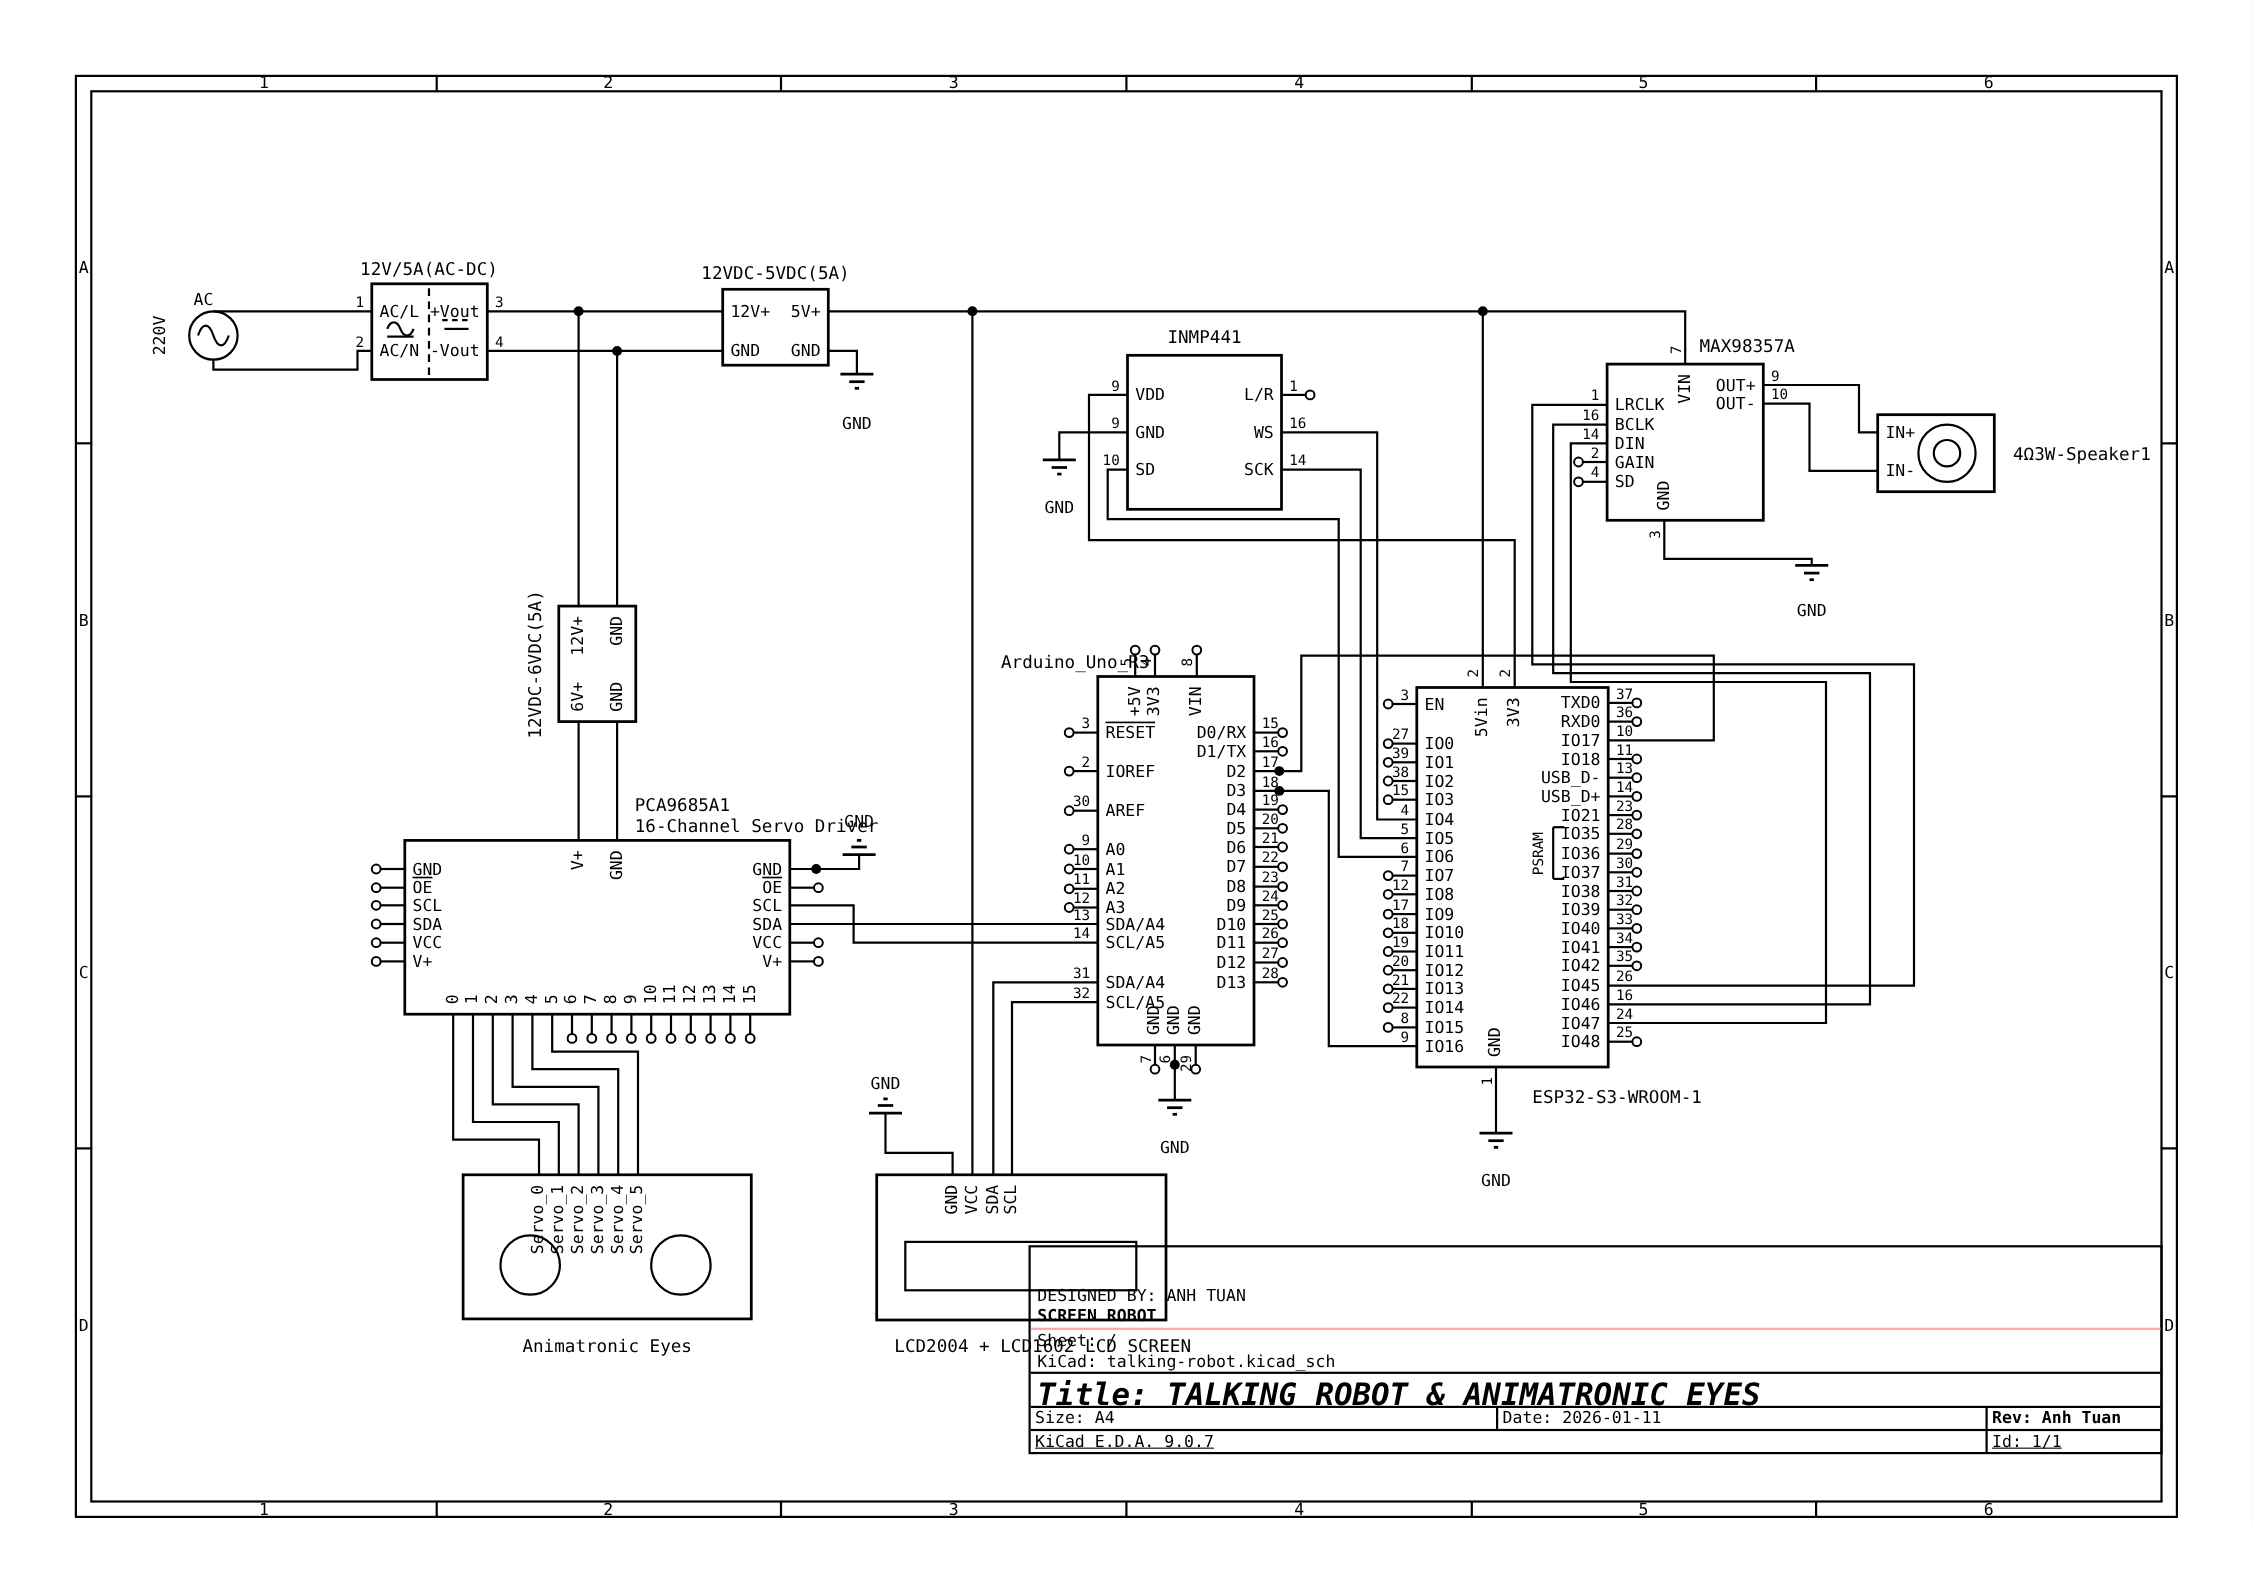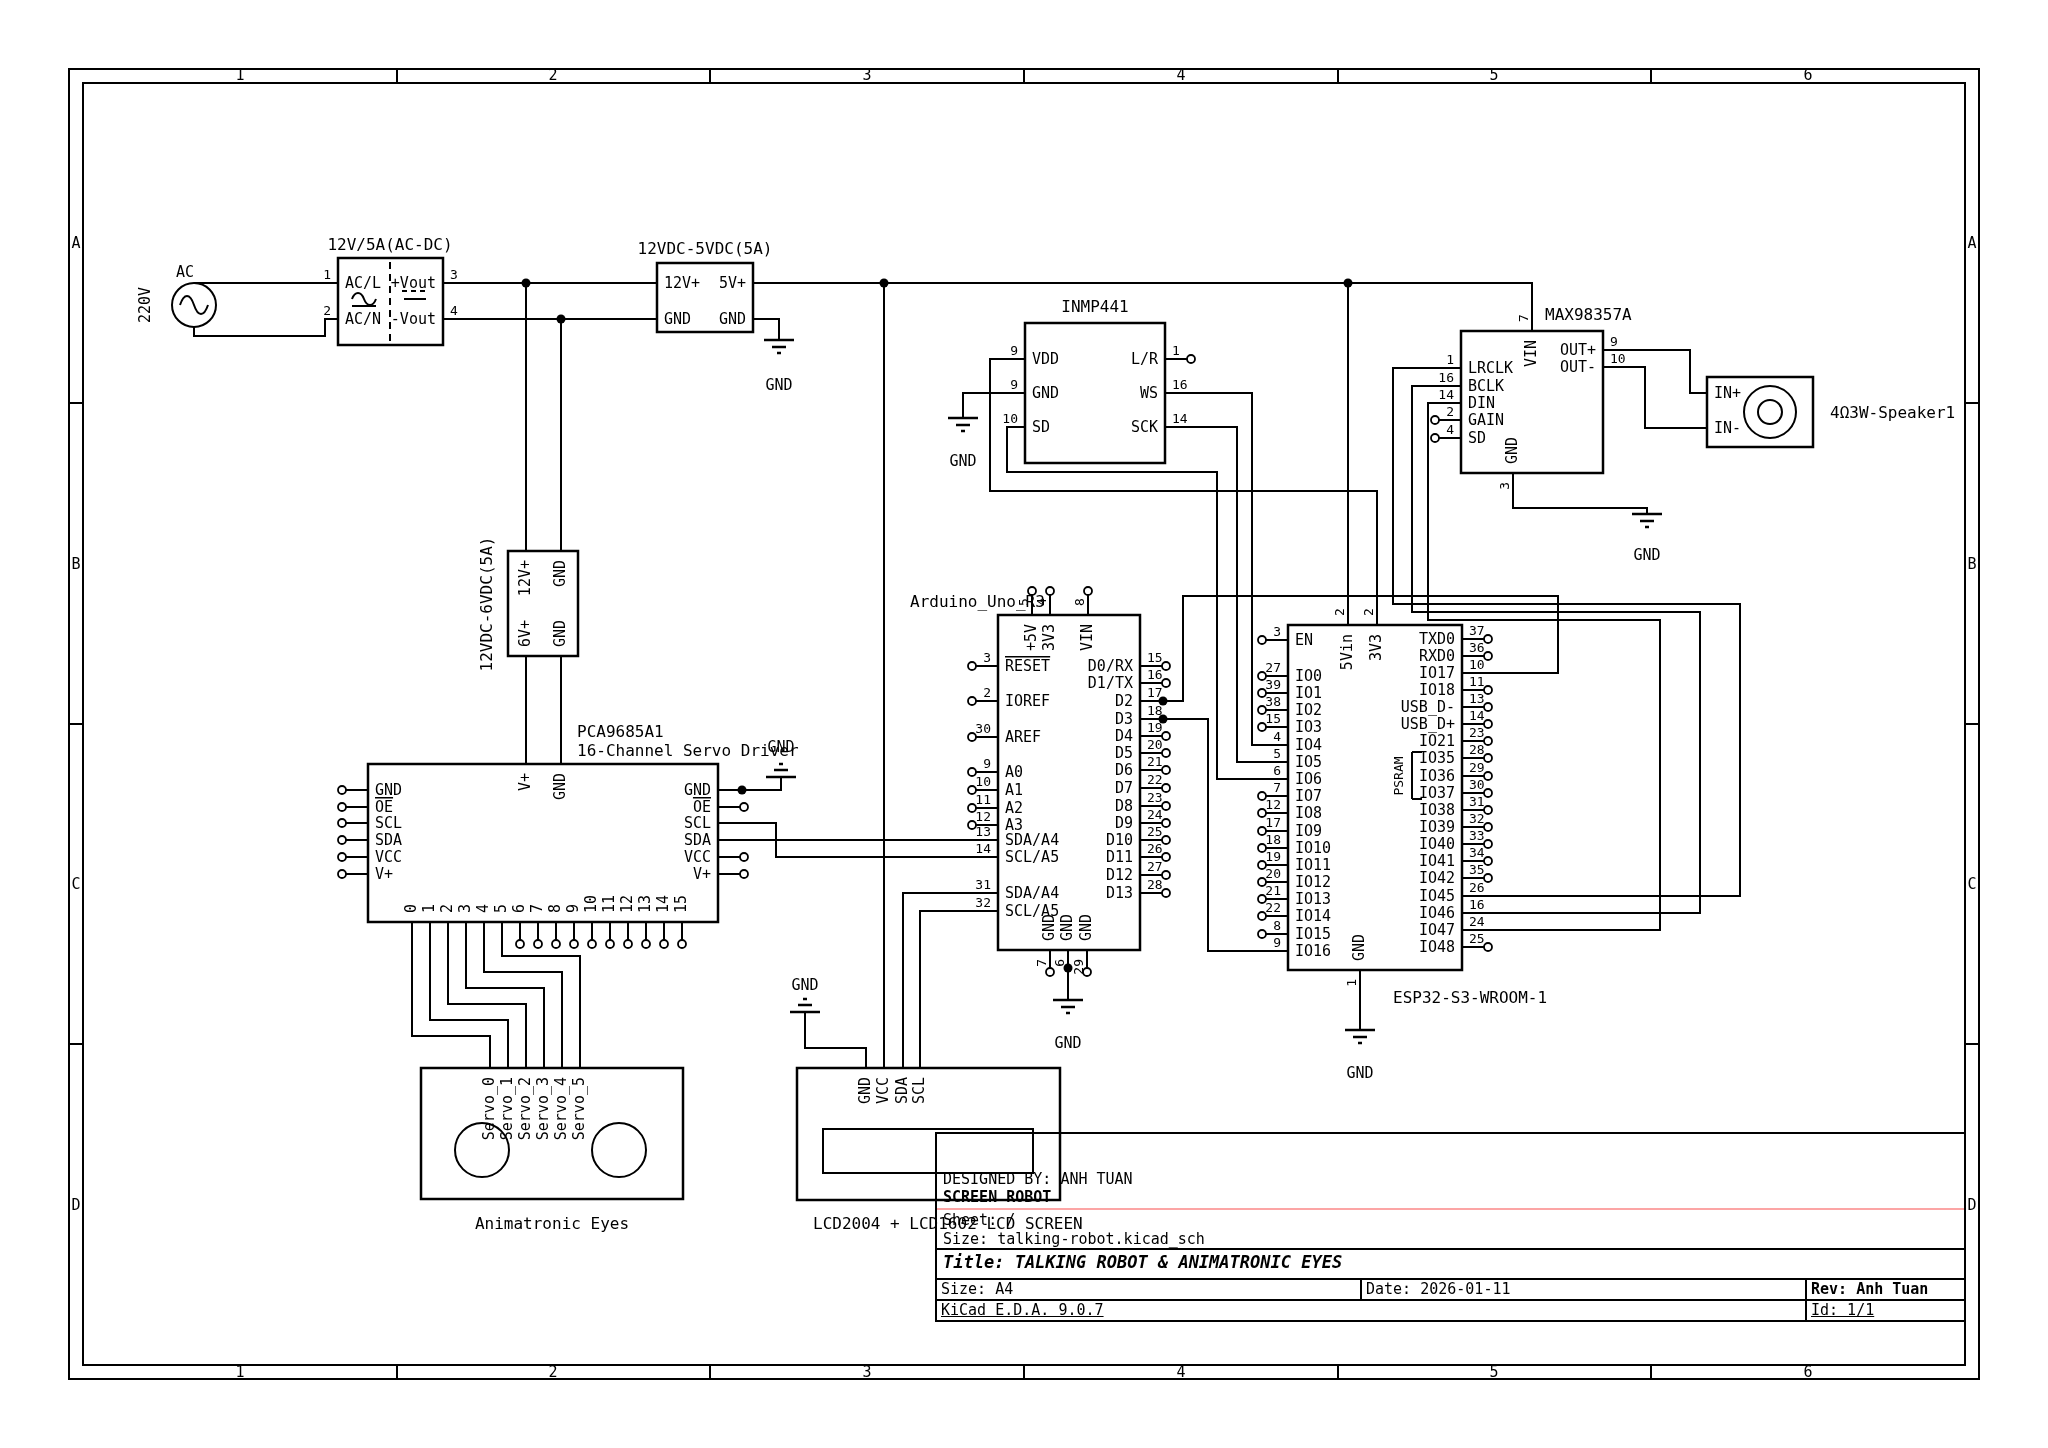--- a/index.html
+++ b/index.html
@@ -5,21 +5,21 @@
   html,body{margin:0;padding:0;background:#e8e8e8;}
   .sheet{position:relative;width:2048px;height:1448px;background:#ffffff;overflow:hidden;
          font-family:"DejaVu Sans Mono",monospace;}
   svg{position:absolute;left:0;top:0;}
   .tb{position:absolute;left:935px;top:1132px;width:1031px;height:190px;
       border:2px solid #000;box-sizing:border-box;color:#000;
       font:15px "DejaVu Sans Mono",monospace;display:flex;flex-direction:column;}
   .tb div{box-sizing:border-box;}
   .tb-r1{height:77px;display:flex;flex-direction:column;justify-content:flex-end;padding:0 6px 2px 6px;}
   .tb-r2{height:40px;border-top:2px solid #fca5a5;padding:1px 6px;line-height:19px;}
-  .tb-r3{height:31px;border-top:2px solid #000;padding:2px 6px;font-size:17px;font-weight:bold;font-style:italic;}
+  .tb-r3{height:31px;border-top:2px solid #000;padding:2px 6px;font-size:28px;font-weight:bold;font-style:italic;}
   .tb-r4{height:21px;border-top:2px solid #000;display:grid;grid-template-columns:423px 1fr 159px;}
   .tb-r5{flex:1;border-top:2px solid #000;display:grid;grid-template-columns:1fr 159px;text-decoration:underline;}
   .tb-r4 div,.tb-r5 div{padding:0 4px;line-height:19px;}
   .tb-r4 div+div,.tb-r5 div+div{border-left:2px solid #000;}
   .b{font-weight:bold;}
 </style>
 </head>
 <body>
 
 <div class="sheet">
@@ -560,21 +560,21 @@
       <path d="M352 299 C355 291 361 291 364 299 C367 307 373 307 376 299" fill="none" stroke="#000" stroke-width="2"></path>
     </svg>
 
   <div class="tb">
     <div class="tb-r1">
       <div>DESIGNED BY: ANH TUAN</div>
       <div class="b">SCREEN ROBOT</div>
     </div>
     <div class="tb-r2">
       <div>Sheet: /</div>
-      <div>Size: talking-robot.kicad_sch</div>
+      <div>KiCad: talking-robot.kicad_sch</div>
     </div>
     <div class="tb-r3">Title: TALKING ROBOT &amp; ANIMATRONIC EYES</div>
     <div class="tb-r4">
       <div>Size: A4</div>
       <div>Date: 2026-01-11</div>
       <div class="b">Rev: Anh Tuan</div>
     </div>
     <div class="tb-r5">
       <div>KiCad E.D.A. 9.0.7</div>
       <div>Id: 1/1</div>

